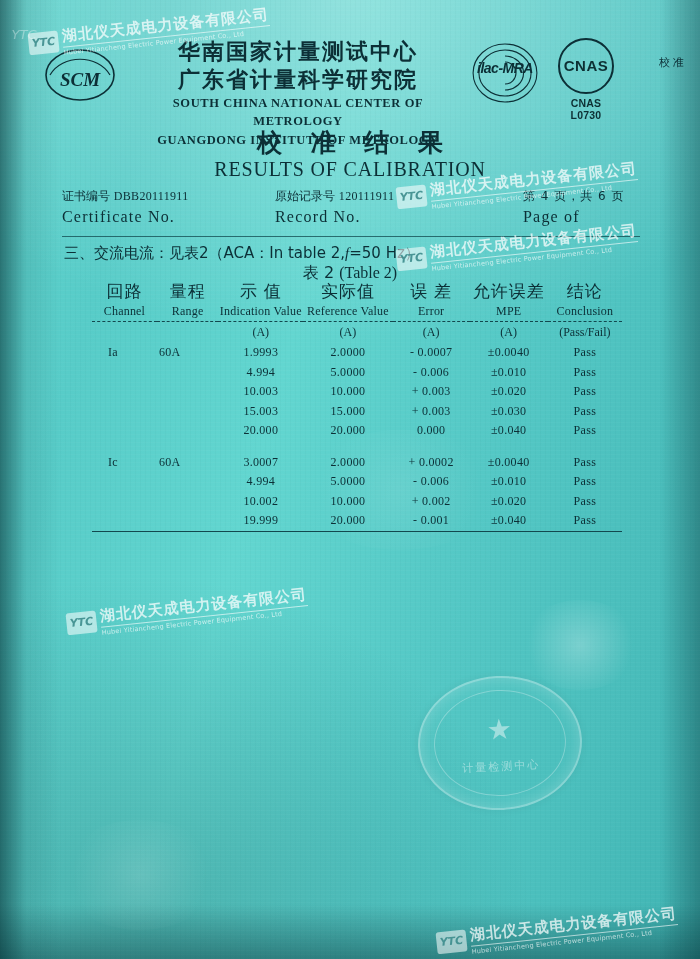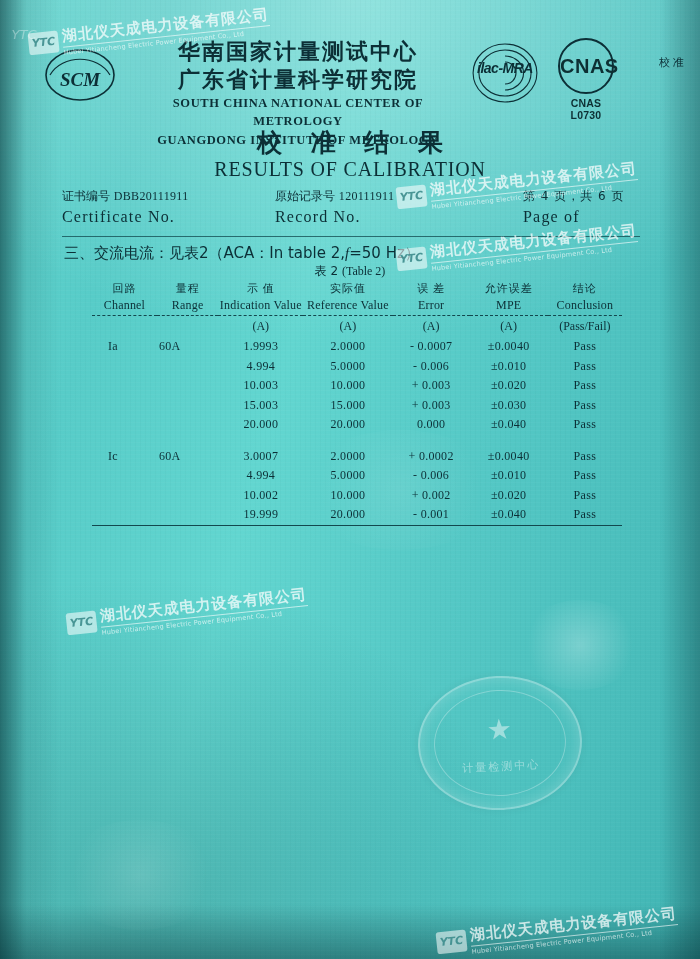--- a/index.html
+++ b/index.html
@@ -116,21 +116,21 @@
     text-align: center;
   }
   .cnas .circle {
     width: 52px;
     height: 52px;
     margin: 0 auto;
     border: 2px solid #0c2f36;
     border-radius: 50%;
     font-family: "Liberation Sans", sans-serif;
     font-weight: bold;
-    font-size: 20px;
+    font-size: 15px;
     line-height: 52px;
     letter-spacing: .5px;
   }
   .cnas .lab {
     font-family: "Liberation Sans", sans-serif;
     font-weight: bold;
     font-size: 10.5px;
     margin-top: 3px;
     letter-spacing: .2px;
   }
@@ -211,43 +211,43 @@
     color: #0c2f36;
   }
   .section-head i { font-family: "Liberation Serif", serif; font-style: italic; }
 
   .table-caption {
     position: absolute;
     left: 0; right: 0;
     top: 263px;
     text-align: center;
     font-family: "DejaVu Sans", sans-serif;
-    font-size: 12px;
+    font-size: 16px;
     color: #0c2f36;
   }
   .table-caption .en { font-family: "Liberation Serif", serif; }
 
   
   .tbl {
     position: absolute;
     left: 92px;
     top: 280px;
     width: 530px;
     border-collapse: collapse;
     color: #0c2f36;
   }
   .tbl td, .tbl th {
     padding: 0;
     font-weight: normal;
     text-align: center;
     vertical-align: middle;
   }
   .tbl .hcn {
-    font-family: Liberation Serif, serif;
-    font-size: 11px;
+    font-family: Liberation Sans, sans-serif;
+    font-size: 17px;
     height: 17px;
     letter-spacing: 1px;
   }
   .tbl .hen {
     font-family: "Liberation Serif", serif;
     font-size: 12px;
     height: 18px;
     letter-spacing: .2px;
   }
   .tbl .unit {

